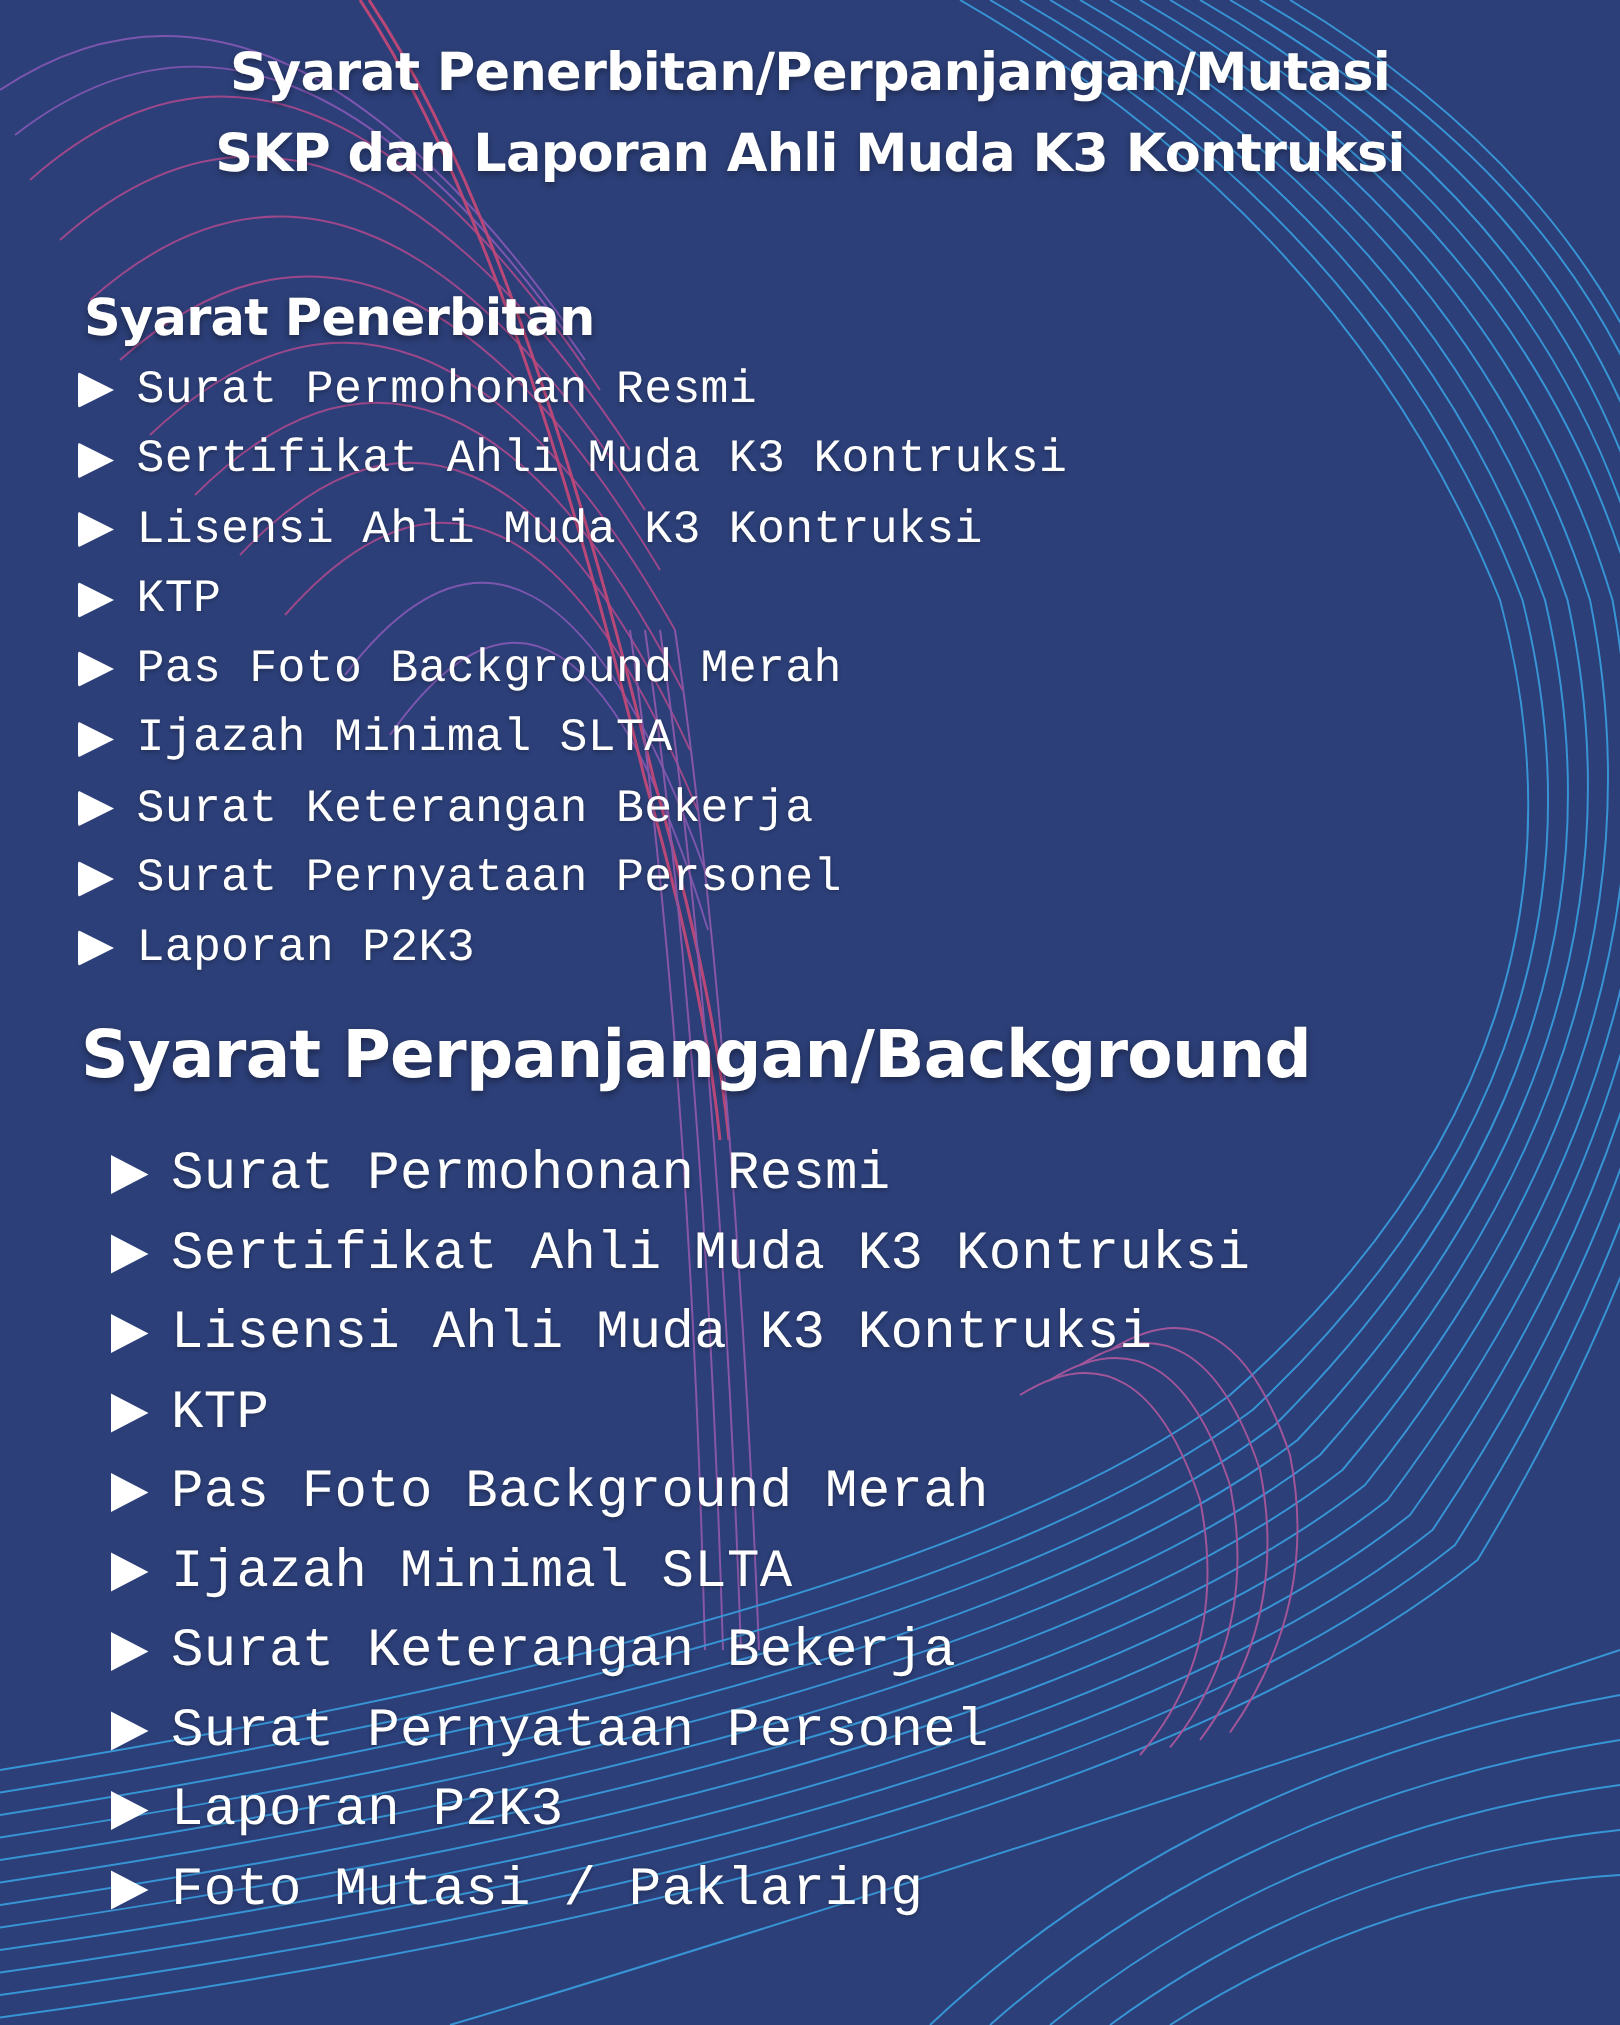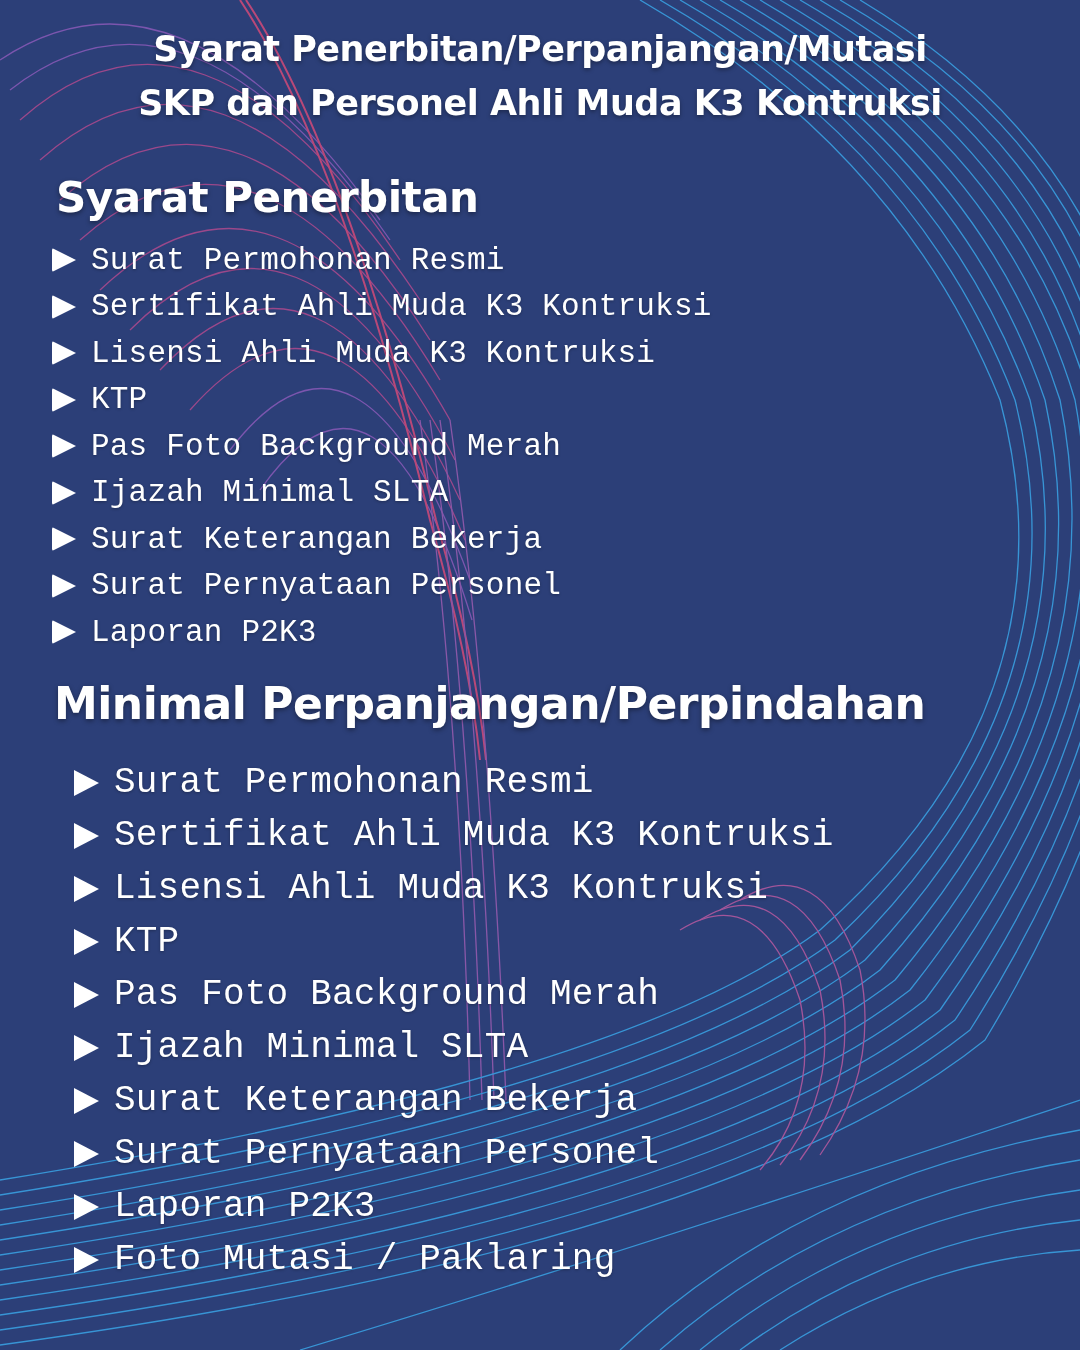--- a/index.html
+++ b/index.html
@@ -17,21 +17,21 @@
     text-align: center; font-weight: bold; font-size: 35px; line-height: 54px;
     text-shadow: 0 2px 4px rgba(0,0,0,0.35);
     letter-spacing: -0.5px;
   }
   .title div { white-space: nowrap; }
   .section-heading {
     position: absolute; font-weight: bold; white-space: nowrap;
     text-shadow: 0 2px 5px rgba(0,0,0,0.4);
     letter-spacing: -0.5px;
   }
-  .h1 { left: 56px; top: 170px; font-size: 42px; line-height: 56px; }
+  .h1 { left: 56px; top: 184px; font-size: 34px; line-height: 56px; }
   .h2 { left: 54px; top: 674px; font-size: 44px; line-height: 60px; }
   .list { position: absolute; margin: 0; padding: 0; list-style: none; font-family: Liberation Mono, monospace; }
   .list li { display: flex; align-items: center; white-space: nowrap; }
   .list1 { left: 52px; top: 237px; }
   .list1 li { height: 46.5px; font-size: 31px; }
   .list1 .tri { width: 0; height: 0; border-top: 12px solid transparent; border-bottom: 12px solid transparent; border-left: 24px solid #fff; border-radius: 2px; margin-right: 15px; }
   .list2 { left: 74px; top: 756px; }
   .list2 li { height: 53px; font-size: 36px; }
   .list2 .tri { width: 0; height: 0; border-top: 13px solid transparent; border-bottom: 13px solid transparent; border-left: 25px solid #fff; margin-right: 15px; }
   .txt { text-shadow: 0 1px 3px rgba(0,0,0,0.3); letter-spacing: 0.2px; }
@@ -94,21 +94,21 @@
       <path d="M700 920 Q780 870 820 990 Q840 1090 780 1165"></path>
       <path d="M720 910 Q800 860 840 980 Q860 1080 800 1160"></path>
       <path d="M740 900 Q820 850 860 970 Q880 1070 820 1155"></path>
     </g>
   </g>
 </svg>
 
 <div class="content">
   <div class="title">
     <div>Syarat Penerbitan/Perpanjangan/Mutasi</div>
-    <div>SKP dan Personel Ahli Muda K3 Kontruksi</div>
+    <div>SKP dan Laporan Ahli Muda K3 Kontruksi</div>
   </div>
 
   <div class="section-heading h1">Syarat Penerbitan</div>
   <ul class="list list1">
     <li>
         <span class="tri"></span>
         <span class="txt">Surat Permohonan Resmi</span>
       </li>
     <li>
         <span class="tri"></span>
@@ -137,21 +137,21 @@
     <li>
         <span class="tri"></span>
         <span class="txt">Surat Pernyataan Personel</span>
       </li>
     <li>
         <span class="tri"></span>
         <span class="txt">Laporan P2K3</span>
       </li>
   </ul>
 
-  <div class="section-heading h2">Minimal Perpanjangan/Perpindahan</div>
+  <div class="section-heading h2">Syarat Perpanjangan/Background</div>
   <ul class="list list2">
     <li>
         <span class="tri"></span>
         <span class="txt">Surat Permohonan Resmi</span>
       </li>
     <li>
         <span class="tri"></span>
         <span class="txt">Sertifikat Ahli Muda K3 Kontruksi</span>
       </li>
     <li>

